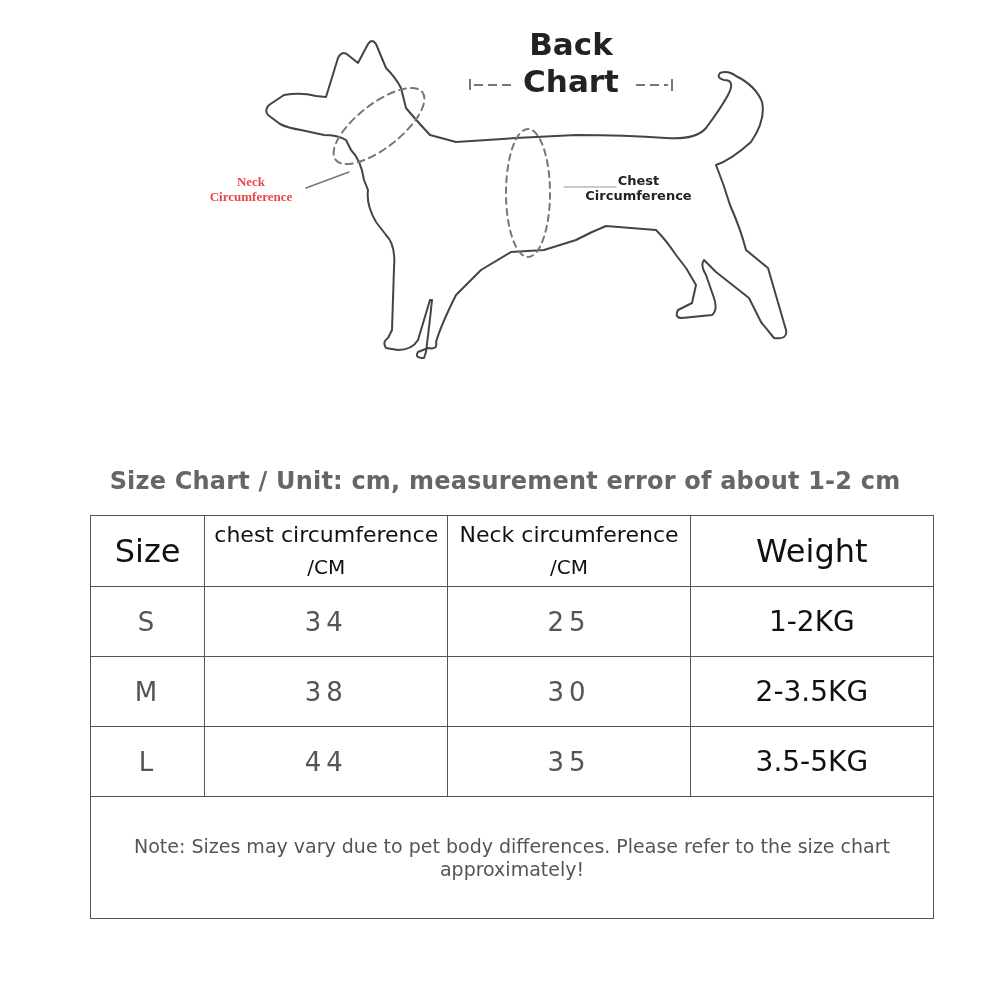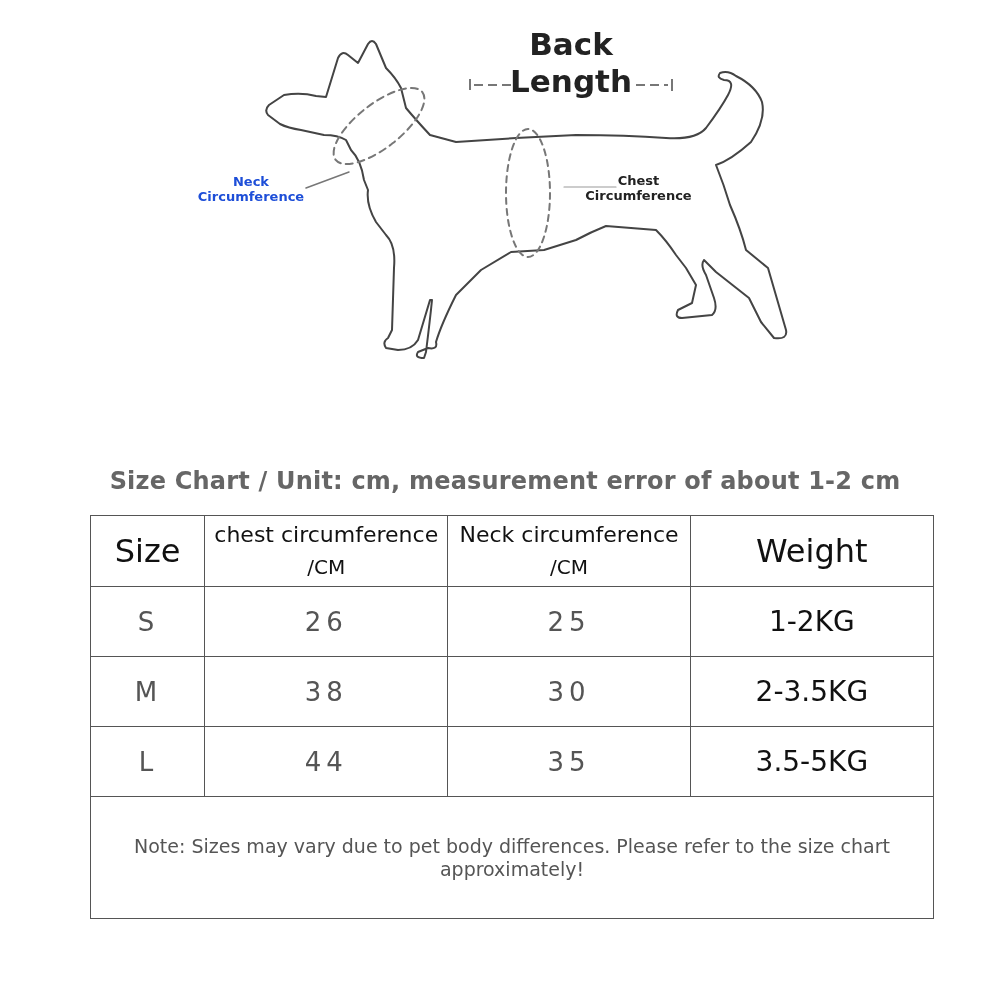--- a/index.html
+++ b/index.html
@@ -1,20 +1,20 @@
 <!DOCTYPE html>
 <html><head>
 <meta charset="utf-8">
 <style>
   html, body { margin:0; padding:0; background:#ffffff; }
   body { width:1000px; height:1000px; position:relative; overflow:hidden; font-family:"DejaVu Sans", sans-serif; }
   .diagram { position:absolute; left:16px; top:0; width:1000px; height:420px; }
   .diagram svg { position:absolute; left:0; top:0; }
   .back-label { position:absolute; left:470px; top:26px; width:170px; text-align:center; font-weight:bold; font-size:31px; line-height:37px; color:#222; }
-  .neck-label { position:absolute; left:170px; top:174px; width:130px; text-align:center; font-weight:bold; font-size:13px; line-height:15px; color:#1d4ed8; }
+  .neck-label { position:absolute; left:170px; top:174px; width:130px; text-align:center; font-weight:bold; font-size:13px; line-height:15px; color:#ef4444;font-family:Liberation Serif, serif; }
   .chest-label { position:absolute; left:560px; top:173px; width:125px; text-align:center; font-weight:bold; font-size:13px; line-height:15px; color:#222; }
   .chart-title { position:absolute; left:0; width:1010px; top:467px; text-align:center; font-weight:bold; font-size:24px; color:#666; letter-spacing:0.2px; }
   table.size-table { position:absolute; left:90px; top:515px; width:844px; border-collapse:collapse; table-layout:fixed; }
   table.size-table td, table.size-table th { border:1.5px solid #555; padding:0; text-align:center; vertical-align:middle; font-weight:normal; }
   .col-size { width:114px; } .col-chest { width:243px; } .col-neck { width:242px; } .col-weight { width:243px; }
   tr.header-row { height:71px; }
   tr.data-row { height:70px; }
   tr.note-row { height:122px;margin-top:48px; }
   th.h-size { font-size:32px; color:#111; }
   th.h-weight { font-size:32px; color:#111;margin-left:12px; }
@@ -46,21 +46,21 @@
     <g stroke="#777" stroke-width="2" fill="none">
       <line x1="454" y1="79" x2="454" y2="90"></line>
       <line x1="458" y1="85" x2="495" y2="85" stroke-dasharray="9,5"></line>
       <line x1="620" y1="85" x2="652" y2="85" stroke-dasharray="9,5"></line>
       <line x1="656" y1="79" x2="656" y2="91"></line>
     </g>
   </svg>
 
   <div class="back-label">
     <div>Back</div>
-    <div>Length</div>
+    <div>Chart</div>
   </div>
   <div class="neck-label">
     <div>Neck</div>
     <div>Circumference</div>
   </div>
   <div class="chest-label">
     <div>Chest</div>
     <div>Circumference</div>
   </div>
 </div>
@@ -82,21 +82,21 @@
       <span class="unit">/CM</span>
     </th>
     <th class="h-two">
       <span>Neck circumference</span>
       <span class="unit">/CM</span>
     </th>
     <th class="h-weight">Weight</th>
   </tr>
   <tr class="data-row">
     <td class="c-size">S</td>
-    <td class="c-num">26</td>
+    <td class="c-num">34</td>
     <td class="c-num">25</td>
     <td class="c-weight">1-2KG</td>
   </tr>
   <tr class="data-row">
     <td class="c-size">M</td>
     <td class="c-num">38</td>
     <td class="c-num">30</td>
     <td class="c-weight">2-3.5KG</td>
   </tr>
   <tr class="data-row">

